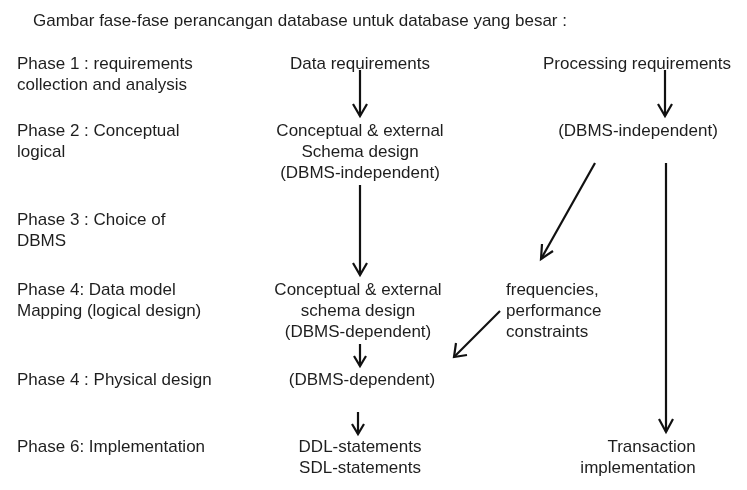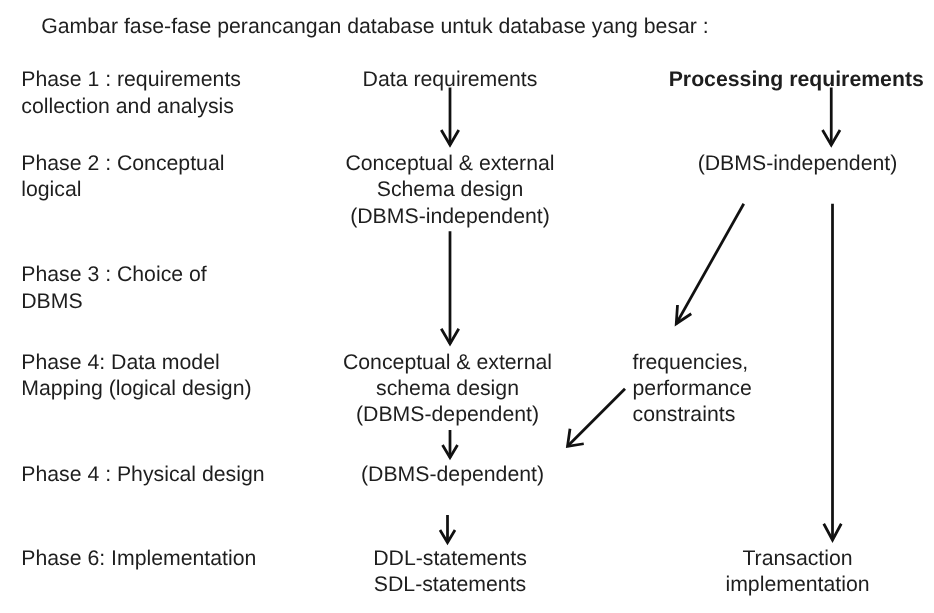--- a/index.html
+++ b/index.html
@@ -55,33 +55,33 @@
 
 <div class="t c" style="left:362px; top:369px;">
   <div>(DBMS-dependent)</div>
 </div>
 
 <div class="t c" style="left:360px; top:436px;">
   <div>DDL-statements</div>
   <div>SDL-statements</div>
 </div>
 
-<div class="t c" style="left:637px; top:53px;font-weight:bold;">Processing requirements</div>
+<div class="t c" style="left:637px; top:53px;">Processing requirements</div>
 
 <div class="t c" style="left:638px; top:120px;">
   <div>(DBMS-independent)</div>
 </div>
 
 <div class="t" style="left:506px; top:279px;">
   <div>frequencies,</div>
   <div>performance</div>
   <div>constraints</div>
 </div>
 
-<div class="t c" style="left:638px; top:436px;">
+<div class="t c" style="left:638px; top:436px;text-align:right;">
   <div>Transaction</div>
   <div>implementation</div>
 </div>
 
 <svg class="arrows" width="747" height="490">
 
   <g>
     <line x1="360" y1="70" x2="360" y2="116"></line>
     <polyline points="353,104 360,116 367,104"></polyline>
   </g>

